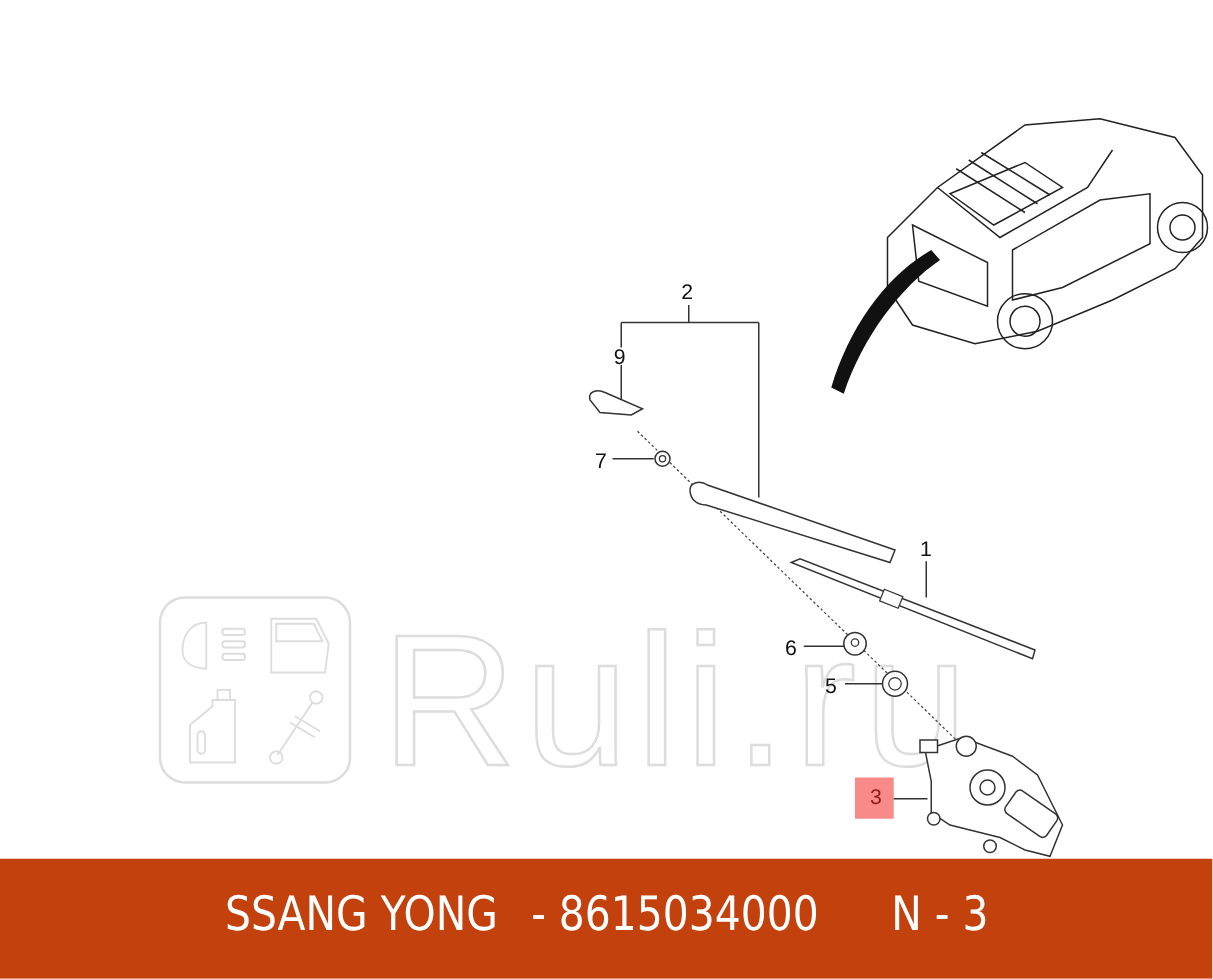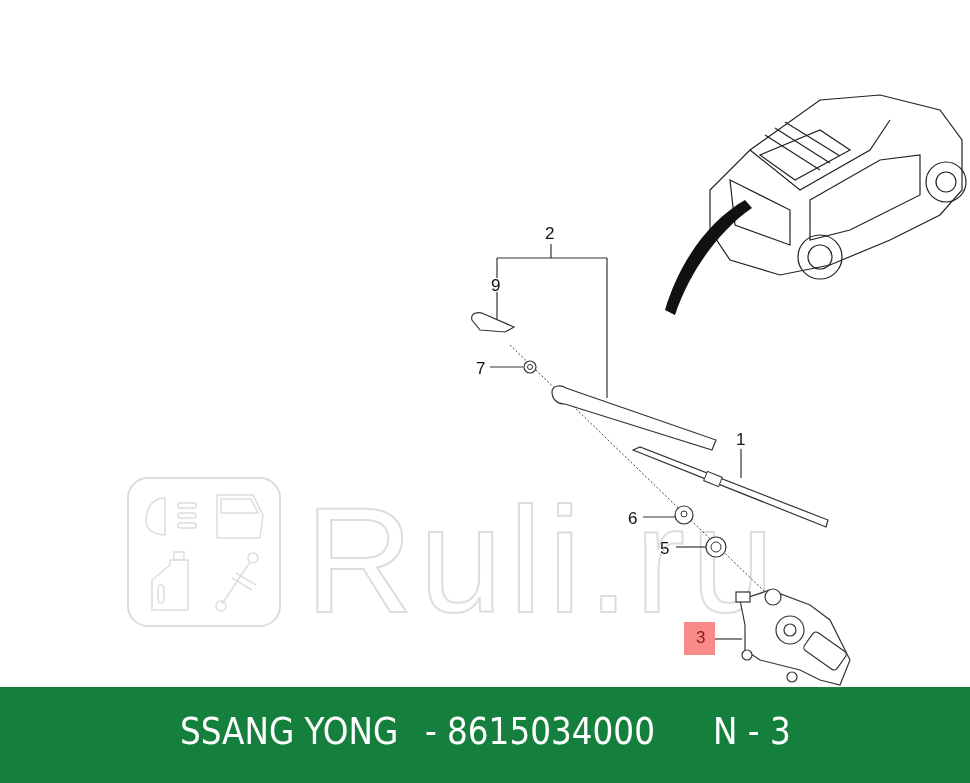--- a/index.html
+++ b/index.html
@@ -1,18 +1,18 @@
 <!DOCTYPE html>
 <html><head>
   <meta charset="utf-8">
   <style>
     html, body { margin: 0; padding: 0; }
     body { width: 970px; height: 783px; background: #ffffff; position: relative; overflow: hidden; font-family: "Liberation Sans", sans-serif; }
     .canvas { position: absolute; left: 0; top: 0; width: 970px; height: 687px; }
-    .footer { position: absolute; left: 0; top: 687px; width: 970px; height: 96px; background: #15803d; color: #ffffff; }
+    .footer { position: absolute; left: 0; top: 687px; width: 970px; height: 96px; background: #c2410c; color: #ffffff; }
     .footer-text { position: absolute; top: 22px; font-size: 38px; font-family: "DejaVu Sans", sans-serif; letter-spacing: 0px; transform: scaleX(0.86); transform-origin: left center; white-space: pre; }
     .callout { position: absolute; font-size: 17px; color: #111; font-family: "Liberation Sans", sans-serif; }
     .callout-hl { position: absolute; left: 684px; top: 622px; width: 31px; height: 33px; background: #f88a8a; }
     .callout-hl span { position: absolute; left: 12px; top: 6px; font-size: 17px; color: #8b1a1a; }
     .wm-text { position: absolute; left: 305px; top: 490px; font-size: 150px; line-height: 140px; color: transparent; -webkit-text-stroke: 2px #dddddd; font-family: "Liberation Sans", sans-serif; letter-spacing: 6px; }
   </style>
 </head>
 <body>
 
 <div class="canvas">

